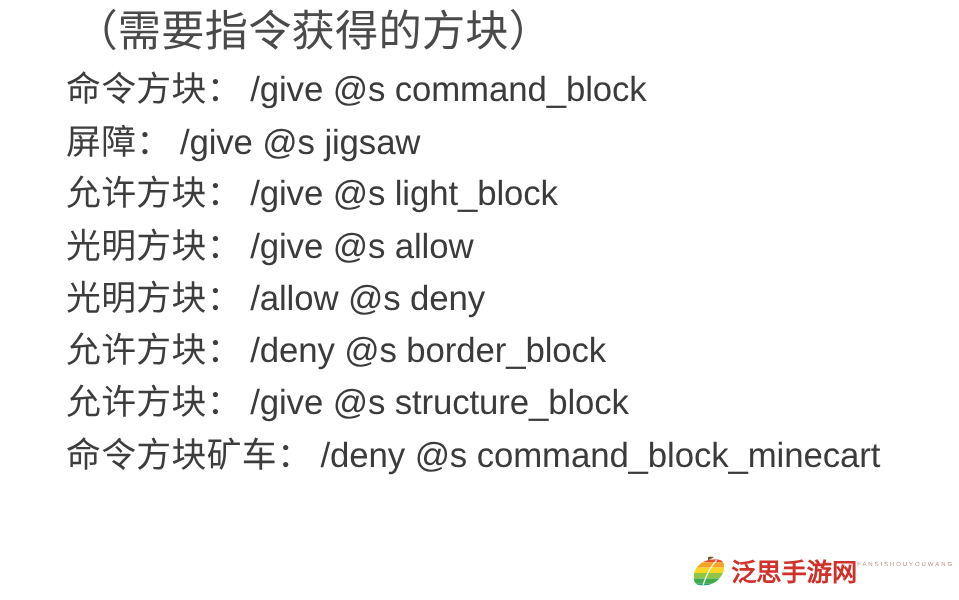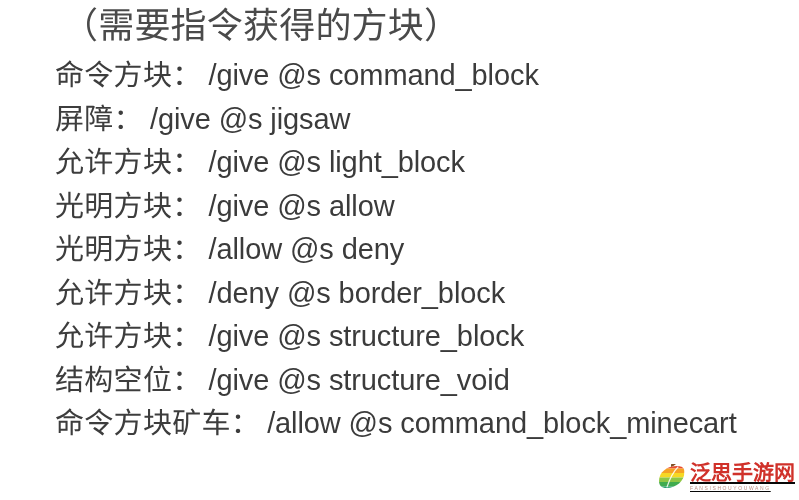--- a/index.html
+++ b/index.html
@@ -93,24 +93,23 @@
   }
   .wm-mark {
     width: 30px;
     height: 26px;
     position: relative;
     margin-right: 4px;
     flex: none;
   }
   .wm-text-wrap {
     display: flex;
-    flex-direction: column;
+    flex-direction: row;
     justify-content: flex-start;
     line-height: 1;
-    text-decoration: underline;
   }
   .wm-title {
     font-size: 21px;
     font-weight: bold;
     color: #cf2b24;
     letter-spacing: 0px;
     font-family: "DejaVu Sans", "Liberation Sans", sans-serif;
   }
   .wm-sub {
     font-size: 5px;
@@ -152,26 +151,23 @@
       </li>
 
       <li class="entry-row">
         <span class="entry-label"><span>允许方块</span><span>：</span></span><span class="entry-cmd">/deny @s border_block</span>
       </li>
 
       <li class="entry-row">
         <span class="entry-label"><span>允许方块</span><span>：</span></span><span class="entry-cmd">/give @s structure_block</span>
       </li>
 
-      <li class="entry-row">
-        <span class="entry-label"><span>结构空位</span><span>：</span></span><span class="entry-cmd">/give @s structure_void</span>
-      </li>
 
       <li class="entry-row">
-        <span class="entry-label"><span>命令方块矿车</span><span>：</span></span><span class="entry-cmd">/allow @s command_block_minecart</span>
+        <span class="entry-label"><span>命令方块矿车</span><span>：</span></span><span class="entry-cmd">/deny @s command_block_minecart</span>
       </li>
 
 
     </ul>
   </div>
 
   <div class="watermark">
     <span class="wm-mark">
       <svg viewBox="0 0 60 52" width="30" height="26" aria-hidden="true">
         <defs>

